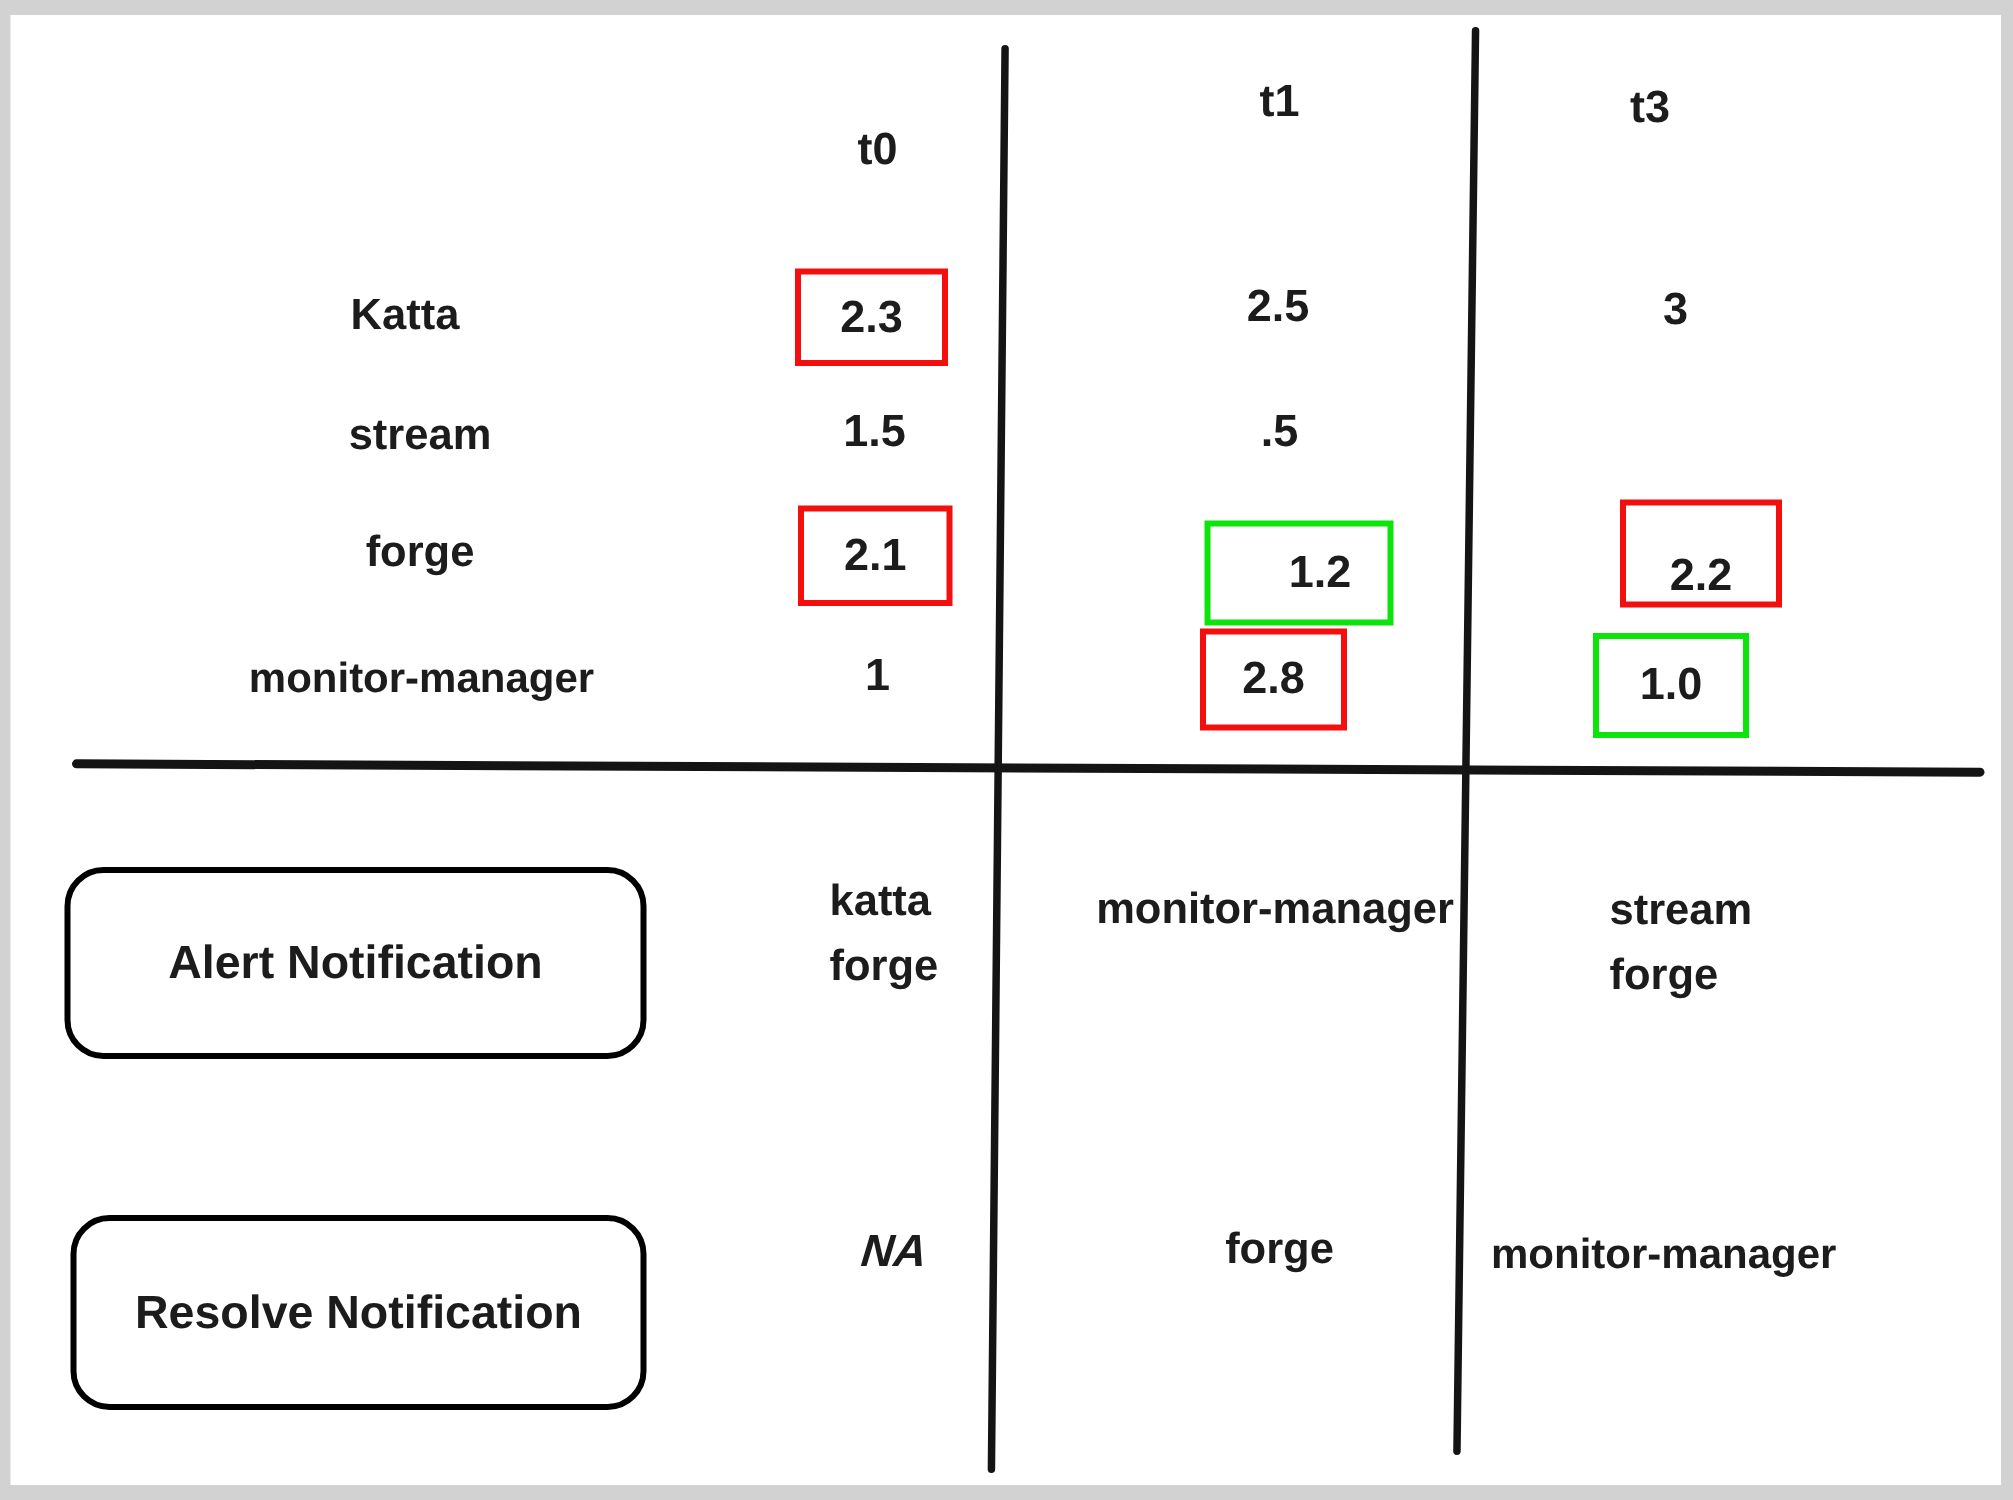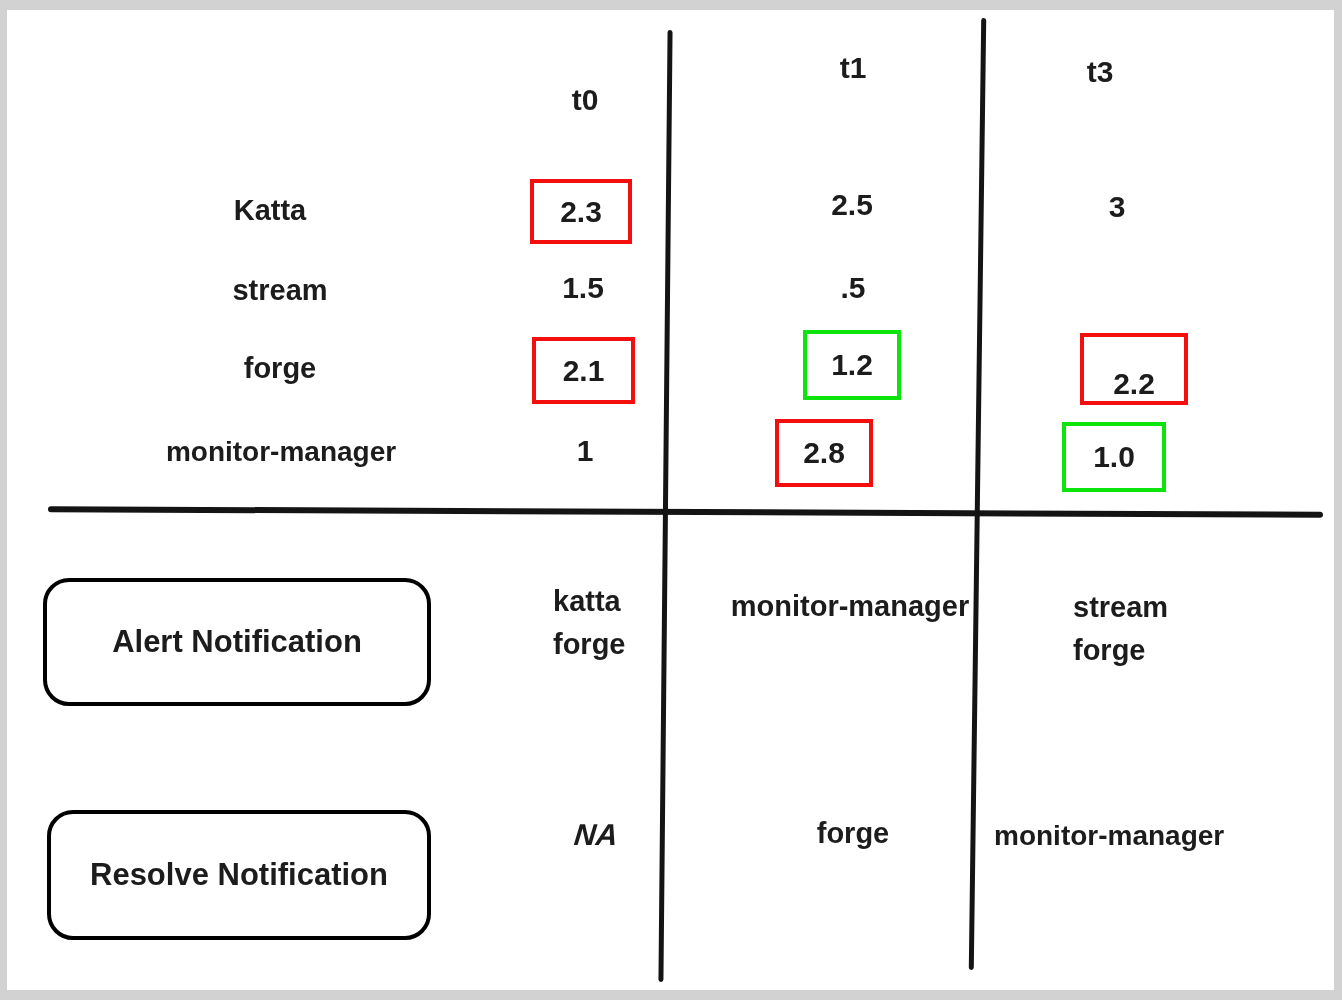--- a/index.html
+++ b/index.html
@@ -58,29 +58,29 @@
   </div>
   <div class="txt fs30" style="left:812px;top:185px;width:80px;height:40px;">2.5</div>
   <div class="txt fs30" style="left:1077px;top:187px;width:80px;height:40px;">3</div>
 
   <div class="txt fs30" style="left:543px;top:268px;width:80px;height:40px;">1.5</div>
   <div class="txt fs30" style="left:813px;top:268px;width:80px;height:40px;">.5</div>
 
   <div class="vbox" style="left: 532px; top: 337px; width: 95px; height: 59px; border-color: rgb(244, 15, 15);">
     <span>2.1</span>
   </div>
-  <div class="vbox" style="left: 803px; top: 330px; width: 90px; height: 62px; border-color: rgb(12, 228, 12);">
+  <div class="vbox" style="left: 803px; top: 347px; width: 90px; height: 62px; border-color: rgb(12, 228, 12); padding-left: 28px;">
     <span>1.2</span>
   </div>
   <div class="vbox" style="left: 1080px; top: 333px; width: 100px; height: 64px; border-color: rgb(244, 15, 15); align-items: flex-end;">
     <span>2.2</span>
   </div>
 
   <div class="txt fs30" style="left:545px;top:431px;width:80px;height:40px;">1</div>
-  <div class="vbox" style="left: 775px; top: 419px; width: 90px; height: 60px; border-color: rgb(244, 15, 15);">
+  <div class="vbox" style="left: 800px; top: 419px; width: 90px; height: 60px; border-color: rgb(244, 15, 15);">
     <span>2.8</span>
   </div>
   <div class="vbox" style="left: 1062px; top: 422px; width: 96px; height: 62px; border-color: rgb(12, 228, 12);">
     <span>1.0</span>
   </div>
 
   <div class="pill" style="left:43px;top:578px;width:380px;height:120px;">
     <span>Alert Notification</span>
   </div>
   <div class="pill" style="left:47px;top:770px;width:376px;height:122px;margin-top:40px;">

